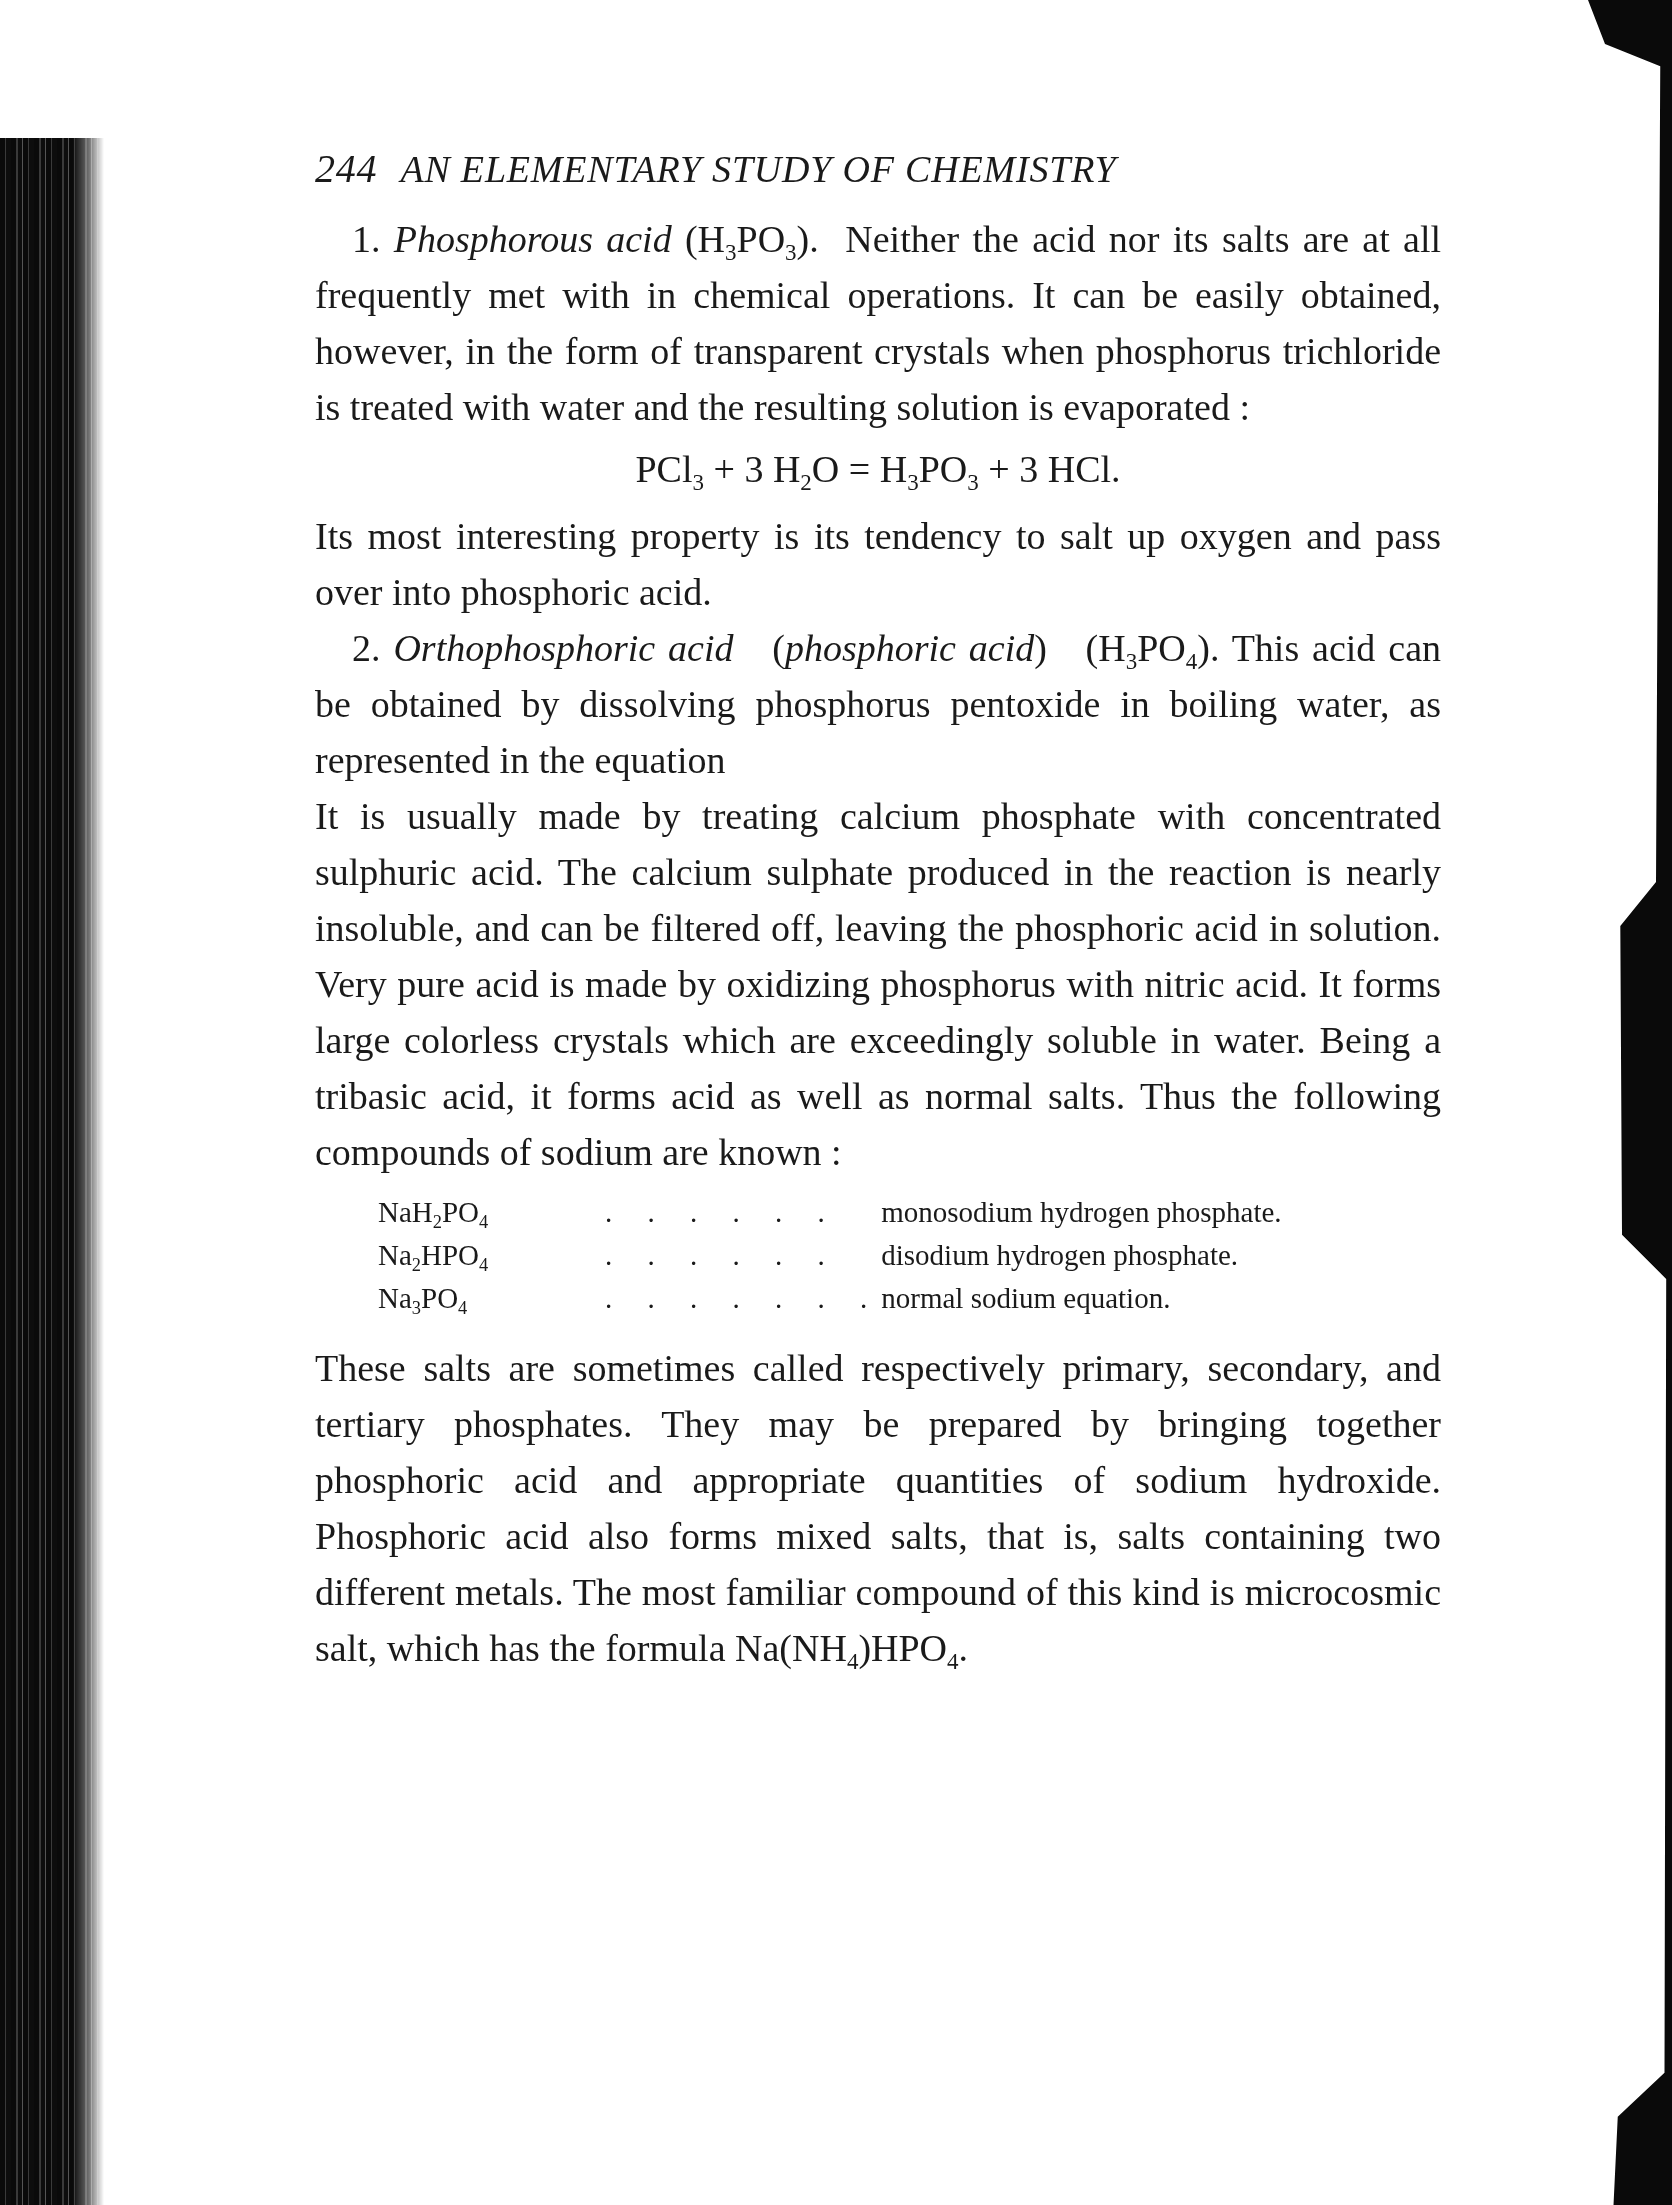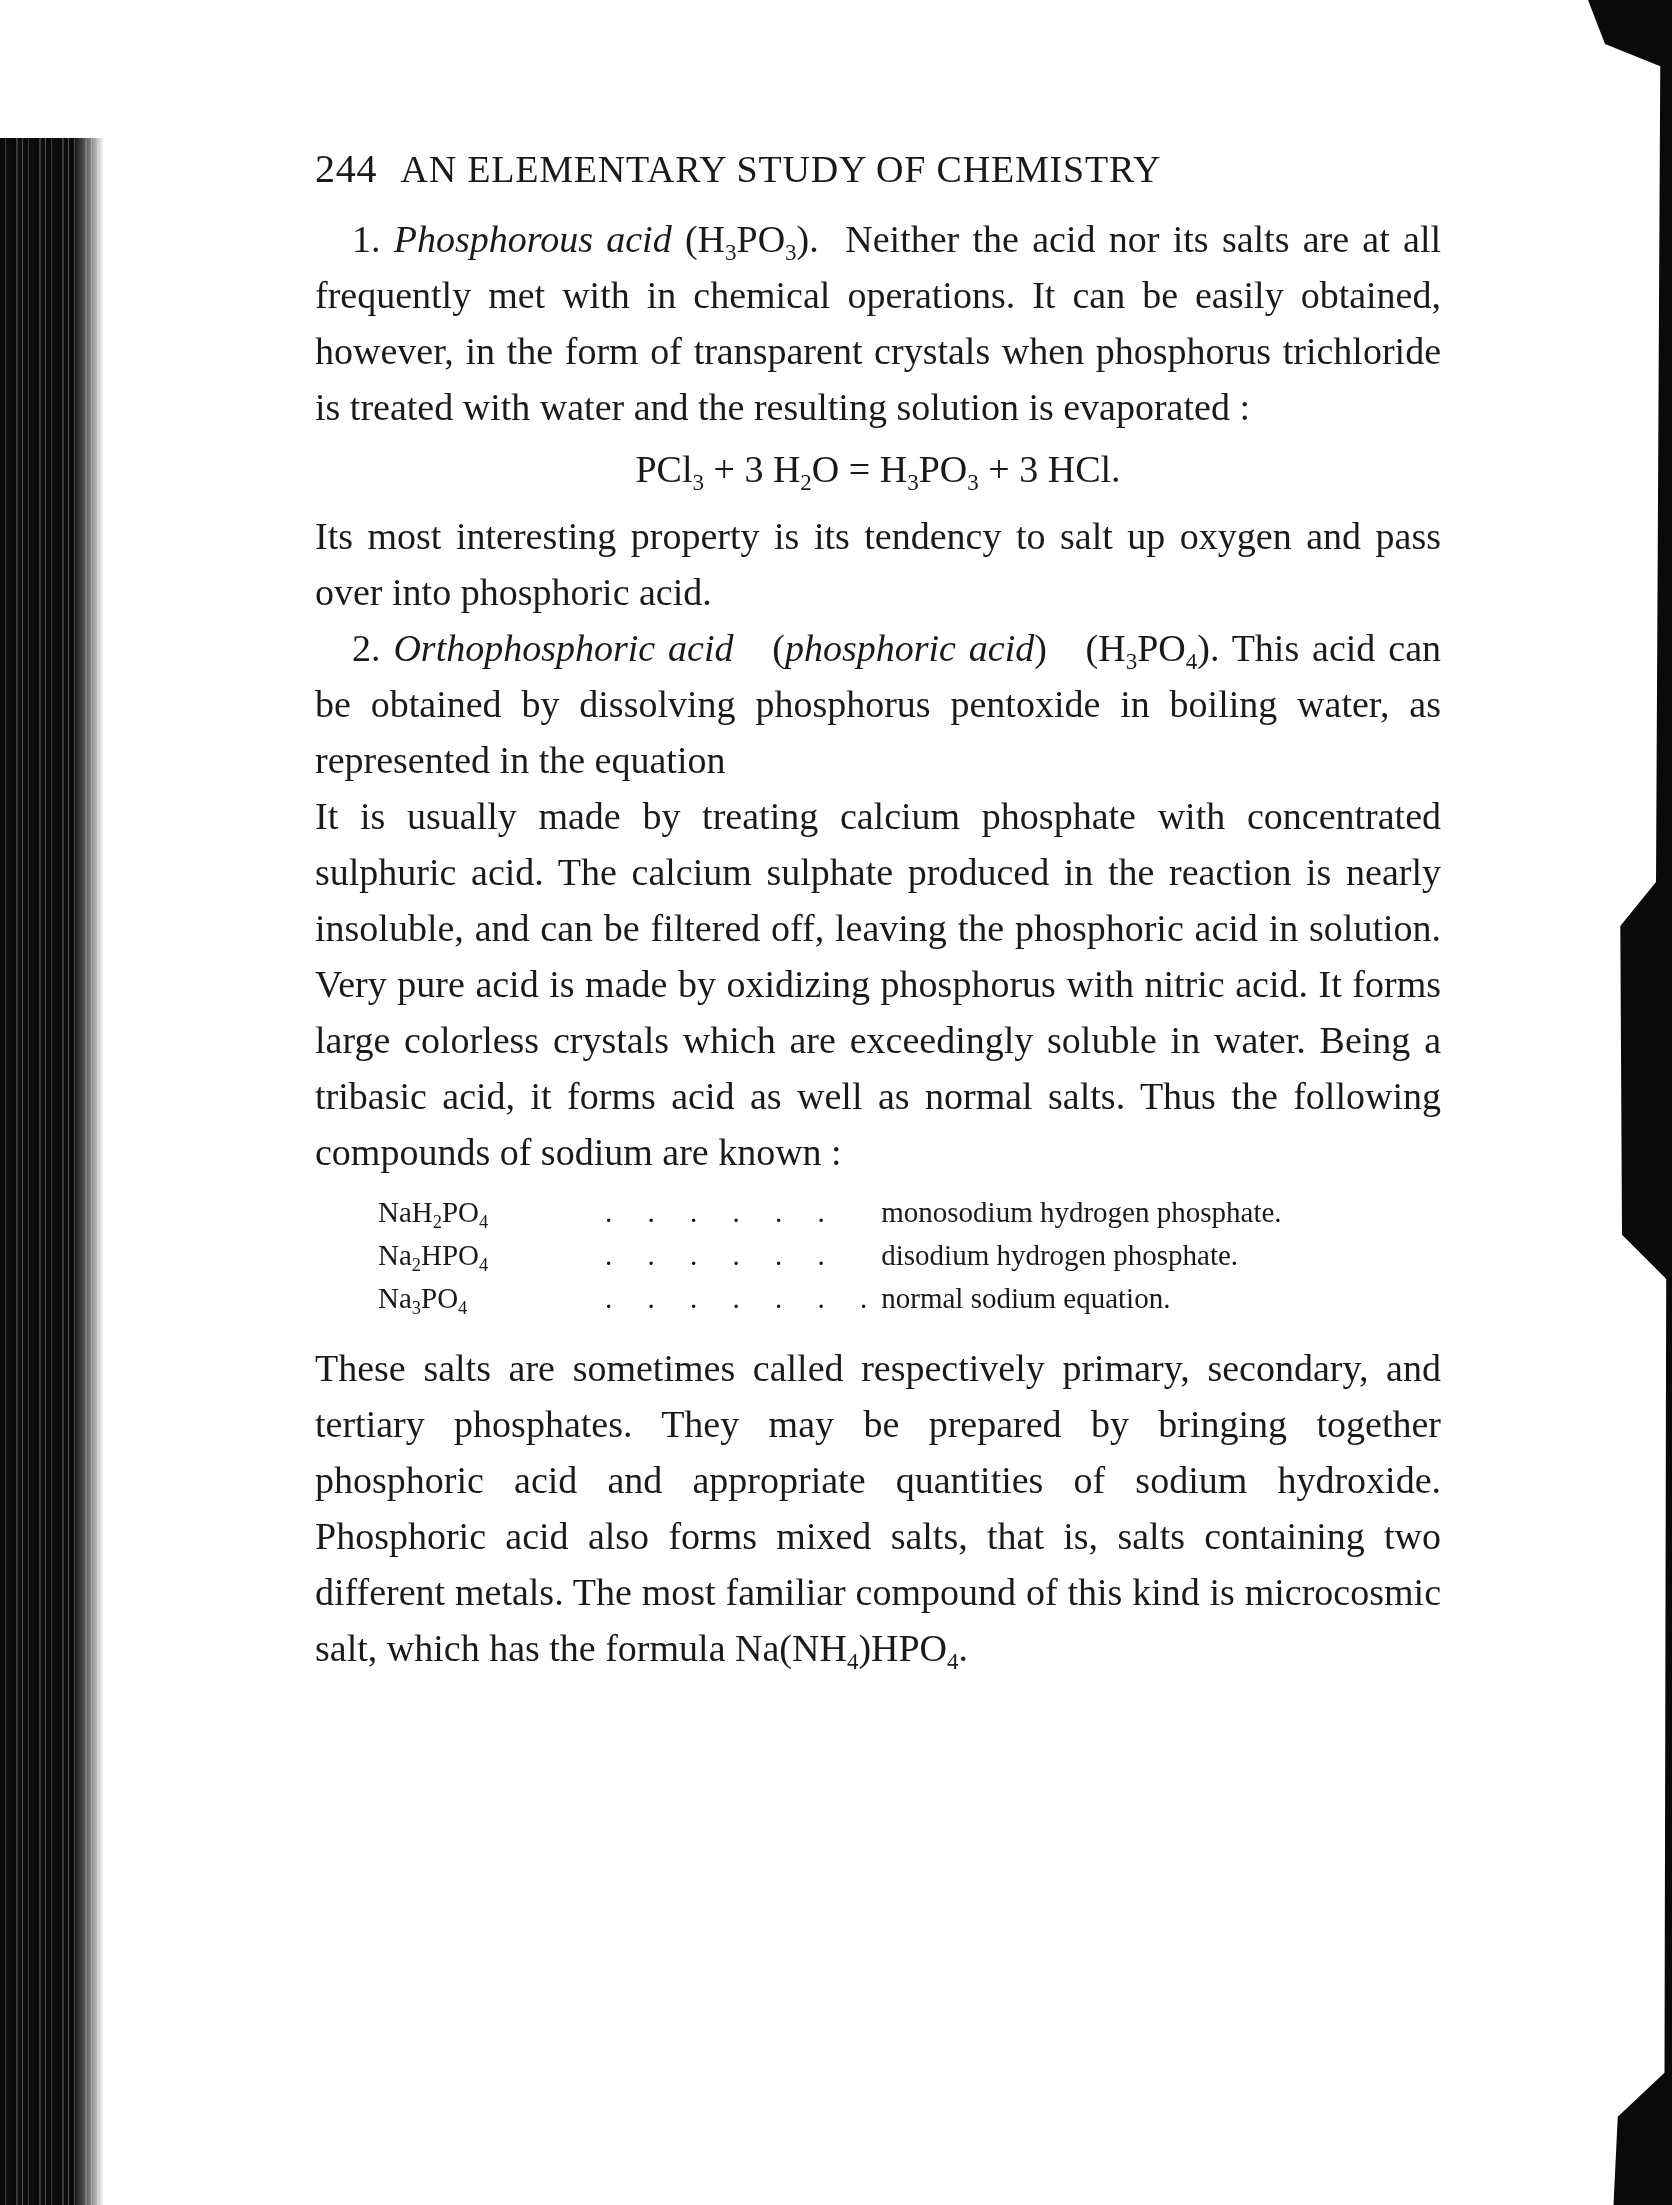--- a/index.html
+++ b/index.html
@@ -5,21 +5,21 @@
   html, body { margin:0; padding:0; background:#ffffff; }
   body { width:1673px; height:2205px; position:relative; overflow:hidden;
          font-family:"Liberation Serif","DejaVu Serif",serif; color:#1a1a1a; }
   .binding-left { position:absolute; left:0; top:138px; width:104px; height:2067px;
     background: repeating-linear-gradient(90deg,#0a0a0a 0 4.6px,#3a3a3a 4.6px 6.1px,#0d0d0d 6.1px 10.8px,#555 10.8px 11.5px);
     -webkit-mask-image: linear-gradient(90deg,#000 0 70%,rgba(0,0,0,.6) 85%,transparent 100%);
             mask-image: linear-gradient(90deg,#000 0 70%,rgba(0,0,0,.6) 85%,transparent 100%); }
   .binding-right { position:absolute; right:0; top:0; width:85px; height:2205px; background:#0a0a0a;
     clip-path: polygon(0 0,100% 0,100% 100%,30% 100%,35% 96%,90% 94%,92% 58%,40% 56%,38% 42%,80% 40%,85% 3%,20% 2%); }
   .page { position:absolute; left:315px; top:142px; width:1126px; }
-  .running-head { font-size:38px; letter-spacing:0.8px; height:54px; line-height:54px; margin-bottom:15.4px; white-space:nowrap; }
+  .running-head { font-size:38px; letter-spacing:0.8px; height:54px; line-height:54px; margin-bottom:15.4px; white-space:nowrap;font-style:italic; }
   .running-head .pno { font-size:40px; margin-right:23px; }
   p.para { margin:0; font-size:38px; line-height:56px; text-align:justify; text-align-last:left; }
   p.para.indent { text-indent:37px; }
   .eq { font-size:38px; line-height:69px; text-align:center; margin:0 0 3.8px 0; }
   sub { font-size:23px; vertical-align:-7.7px; line-height:0; }
   i { font-style:italic; }
   table.salts { margin:10.8px 0 20px 63px; border-collapse:collapse; font-size:29px; }
   table.salts td { padding:0; line-height:43px; vertical-align:baseline; }
   table.salts td.formula { width:227px; white-space:nowrap; }
   table.salts td.dots { width:184px; letter-spacing:14px; white-space:nowrap; }

